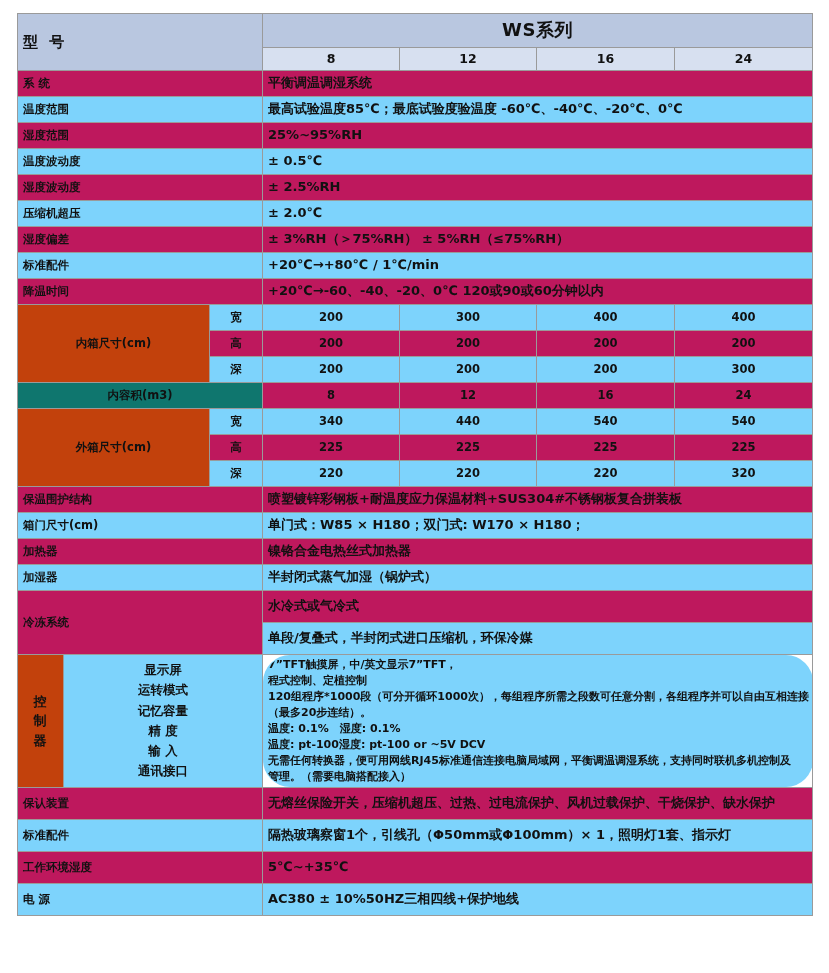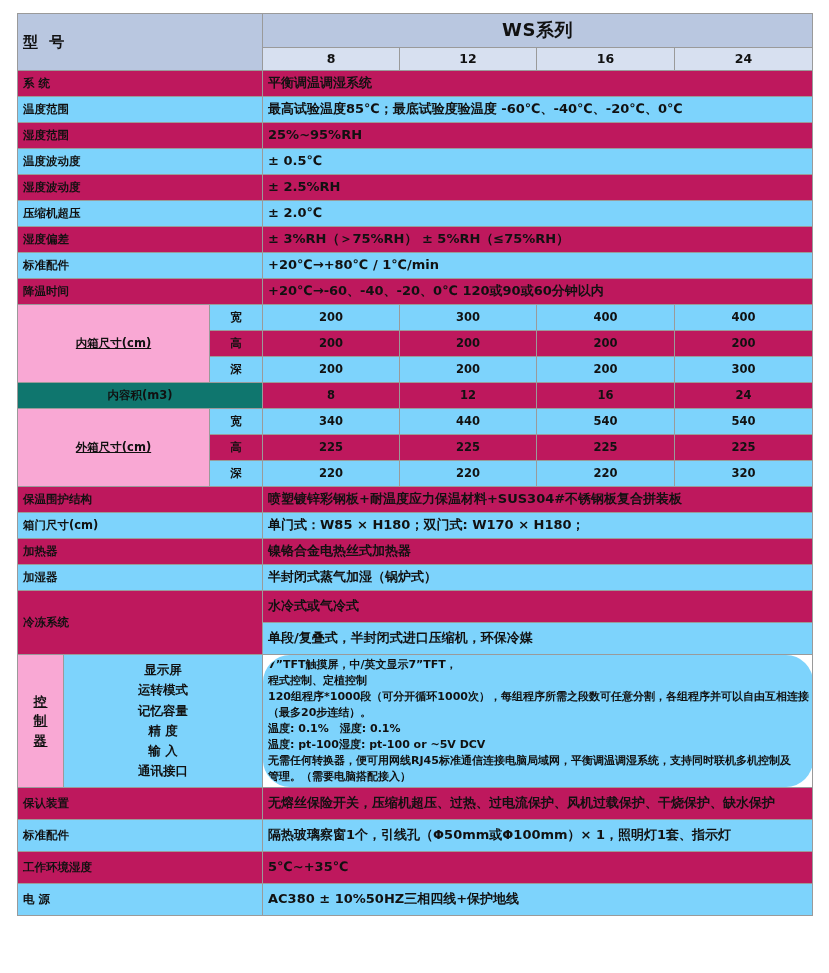--- a/index.html
+++ b/index.html
@@ -32,21 +32,21 @@
   table.spec td {
     border: 1px solid #9a9a9a;
     padding: 2px 5px;
     vertical-align: middle;
     overflow: hidden;
     white-space: nowrap;
   }
   
   .t-head   { background: #b9c7e0; }
   .t-sub    { background: #d7e0f0; }
-  .t-lblblue{ background: #f9a8d4; text-decoration: underline; }
+  .t-lblblue{ background: #c2410c; }
   .t-volume { background: #0f766e; }
   .t-gray   { background: #be185d; }
   .t-white  { background: #7dd3fc; }
 
   
   .ctr  { text-align: center; }
   .lft  { text-align: left; }
   .lbl  { text-align: left; padding-left: 18px; }
   .lbl-c{ text-align: center; }
 

